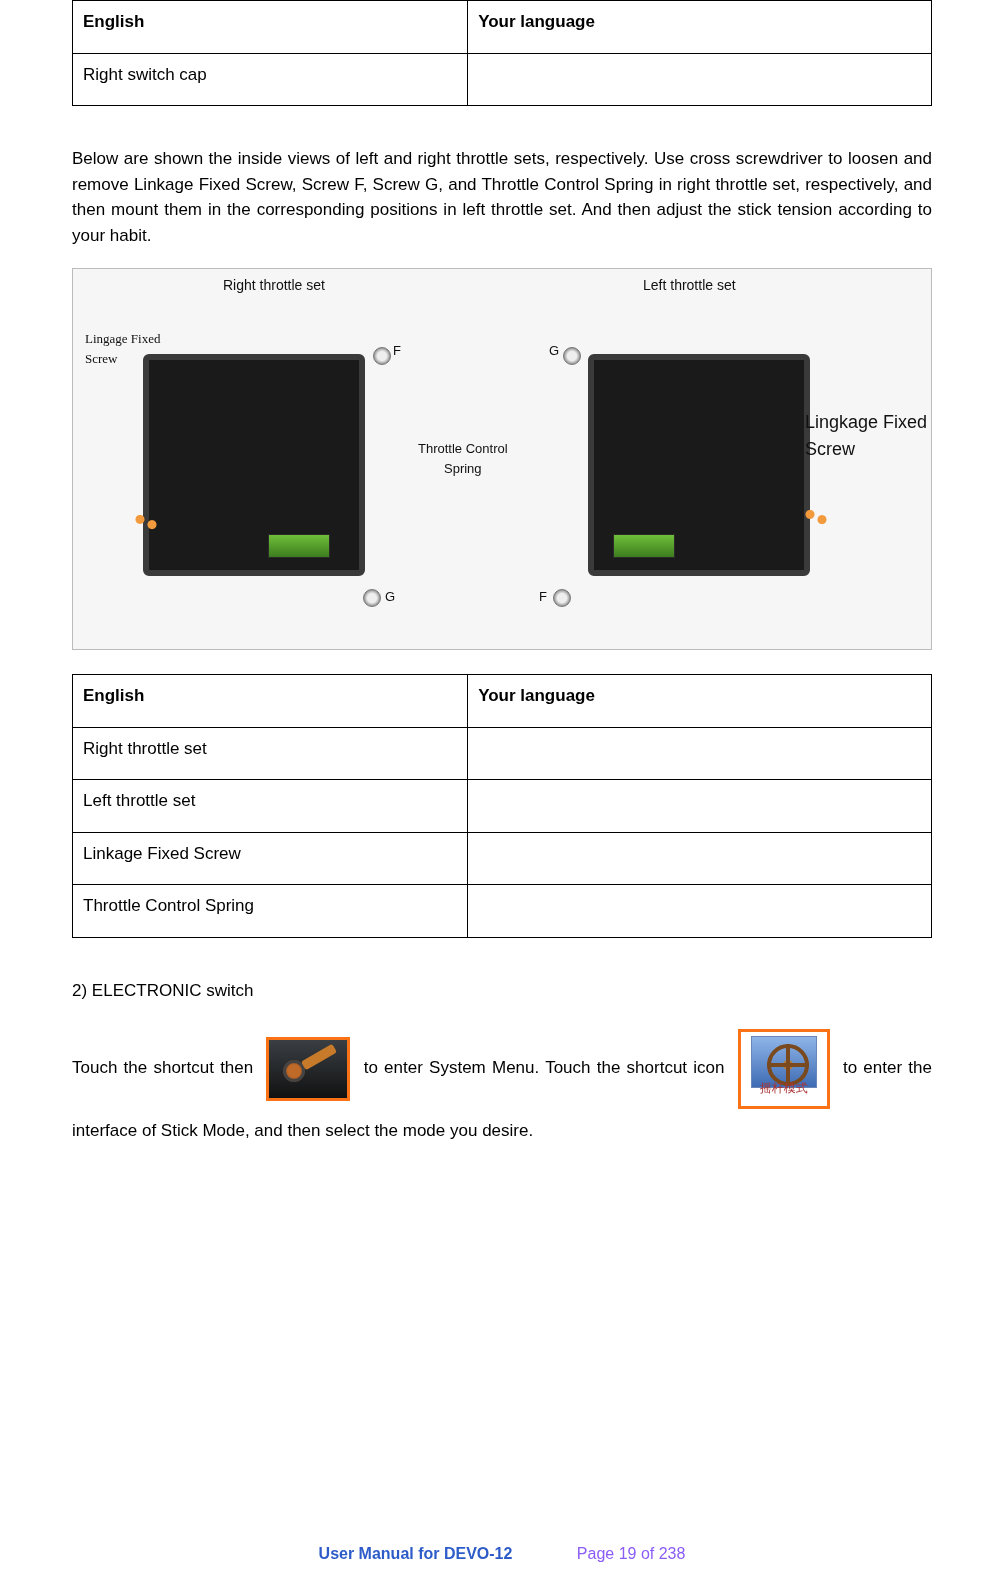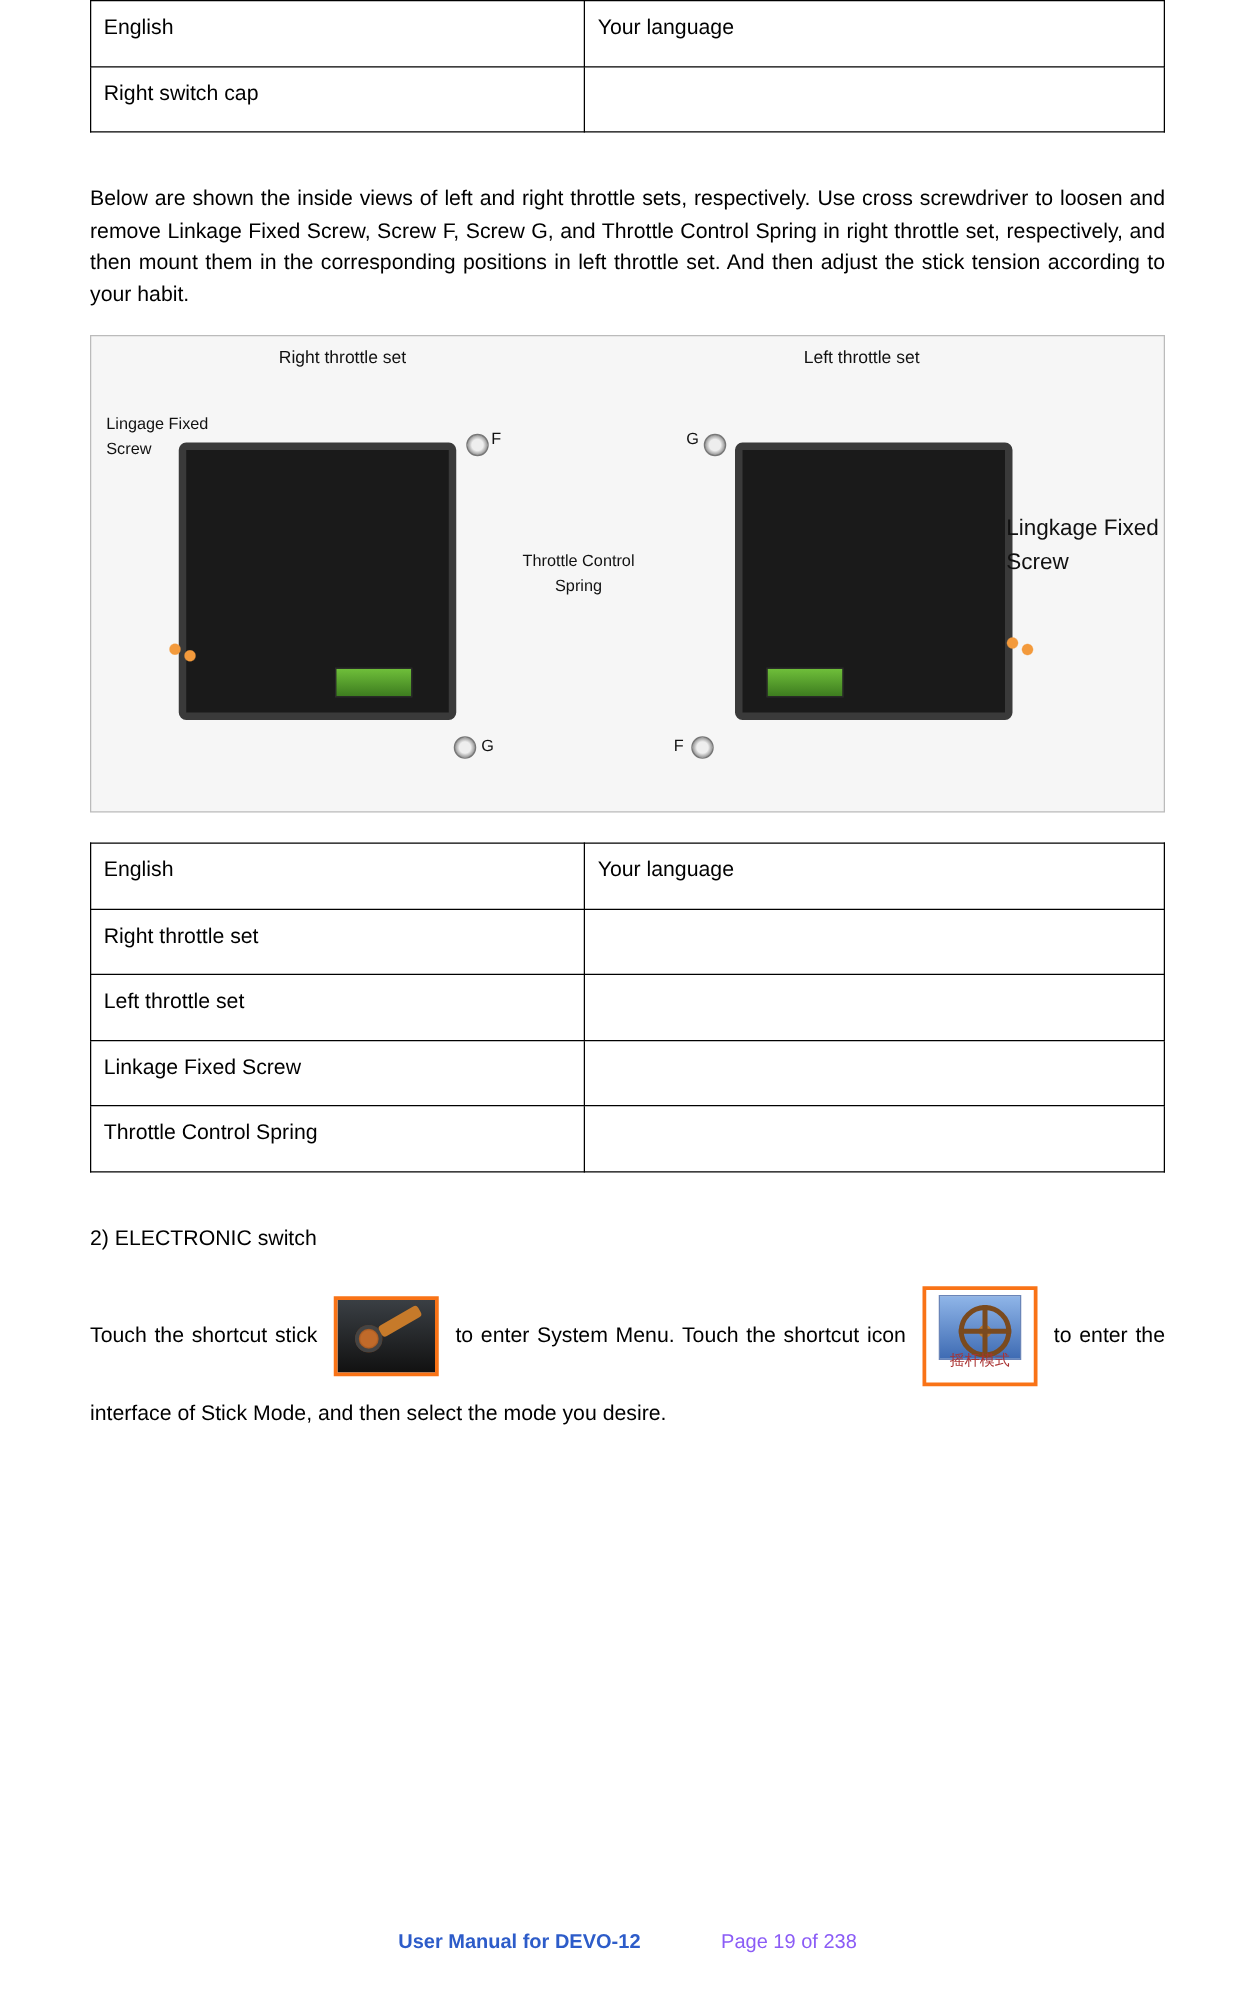--- a/index.html
+++ b/index.html
@@ -26,21 +26,21 @@
   }
   table.terms th,
   table.terms td {
     border: 1px solid #000;
     padding: 8px 10px 18px 10px;
     text-align: left;
     vertical-align: top;
     font-weight: normal;
   }
   table.terms th {
-    font-weight: normal;
+    font-weight: bold;
   }
   table.terms col.left  { width: 46%; }
   table.terms col.right { width: 54%; }
 
   .para {
     text-align: justify;
     margin: 0 0 20px 0;
   }
 
   .figure {
@@ -223,21 +223,21 @@
 
     <div class="screwhead" style="left:290px; top:320px;"></div>
     <div class="tiny-letter" style="left:312px; top:318px;">G</div>
 
     <div class="screwhead" style="left:490px; top:78px;"></div>
     <div class="tiny-letter" style="left:476px; top:72px;">G</div>
 
     <div class="screwhead" style="left:480px; top:320px;"></div>
     <div class="tiny-letter" style="left:466px; top:318px;">F</div>
 
-    <div class="fig-label" style="left:12px; top:60px; font-size:13px; white-space:pre;">Lingage Fixed
+    <div class="fig-label" style="left:12px; top:60px; font-size:13px; white-space:pre;font-family:Liberation Serif, serif;">Lingage Fixed
 Screw</div>
 
     <div class="fig-label" style="left:345px; top:170px; font-size:13px; text-align:center; white-space:pre;">Throttle Control
 Spring</div>
 
     <div class="fig-label" style="right:4px; top:140px; font-size:18px; text-align:left; white-space:pre;">Lingkage Fixed
 Screw</div>
   </div>
 
   <table class="terms">
@@ -265,21 +265,21 @@
     <tr>
       <td>Throttle Control Spring</td>
       <td></td>
     </tr>
   </tbody>
     </table>
 
   <div class="section-head">2) ELECTRONIC switch</div>
 
   <div class="plinewrap">
-    <span>Touch the shortcut stick</span>
+    <span>Touch the shortcut then</span>
     <span class="inline-icon icon-systemmenu"></span>
     <span>to enter System Menu. Touch the shortcut icon</span>
     <span class="inline-icon icon-stickmode">
       <span class="wheel-bg"></span>
       <span class="wheel"></span>
       <span class="cn">摇杆模式</span>
     </span>
     <span>to enter the interface of Stick Mode, and then select the mode you desire.</span>
   </div>
 

